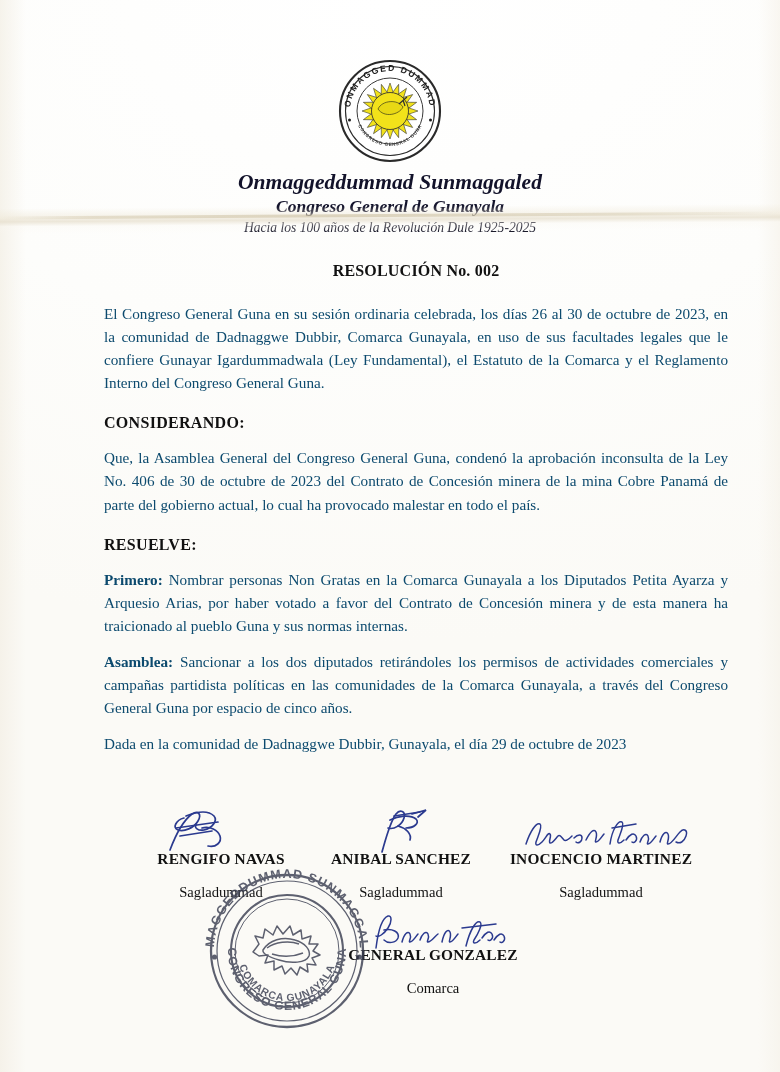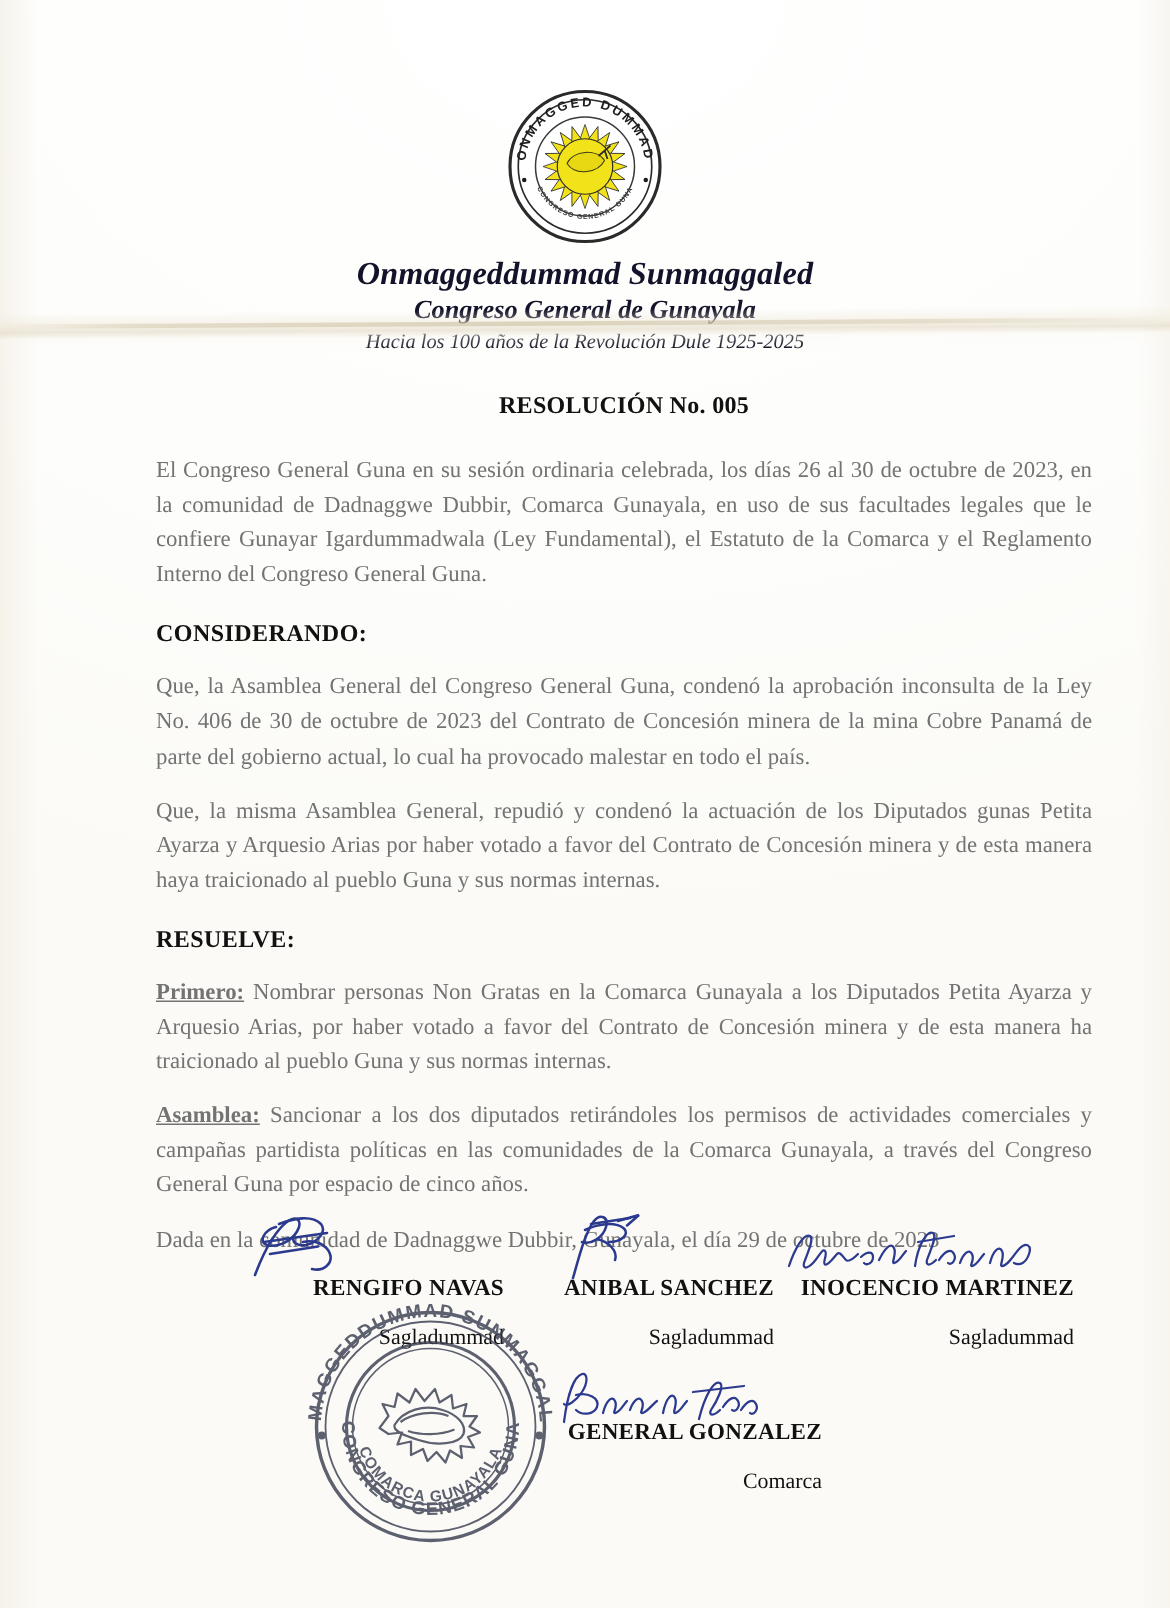--- a/index.html
+++ b/index.html
@@ -119,35 +119,35 @@
     font-size: 16px;
     letter-spacing: .3px;
     margin: 20px 0 14px 0;
   }
   p.para {
     margin: 0 0 13px 0;
     font-size: 15.2px;
     line-height: 1.52;
     text-align: justify;
     text-justify: inter-word;
-    color: #737373;
+    color: #0c4a6e;
   }
   p.para.last { margin-bottom: 0; }
-  p.para b { font-weight: bold; text-decoration: underline; }
+  p.para b { font-weight: bold; }
   .para-indentless { text-indent: 0; }
 
   
   #signatures {
     position: absolute;
     left: 0; right: 0; top: 800px;
     height: 230px;
   }
   .sig-block {
     position: absolute;
-    text-align: right;
+    text-align: center;
     width: 230px;
   }
   .sig-name {
     font-weight: bold;
     font-size: 15.4px;
     letter-spacing: .2px;
     white-space: nowrap;
   }
   .sig-role {
     font-size: 14.6px;
@@ -230,28 +230,27 @@
     <div class="org-name">Onmaggeddummad Sunmaggaled</div>
     <div class="org-sub">Congreso General de Gunayala</div>
     <div class="org-slogan">Hacia los 100 años de la Revolución Dule 1925-2025</div>
   </div>
 
   <div class="crease"></div>
   <div class="crease2"></div>
 
   <div id="doc-body">
 
-    <div class="res-title">RESOLUCIÓN No. 005</div>
+    <div class="res-title">RESOLUCIÓN No. 002</div>
 
     <p class="para">El Congreso General Guna en su sesión ordinaria celebrada, los días 26 al 30 de octubre de 2023, en la comunidad de Dadnaggwe Dubbir, Comarca Gunayala, en uso de sus facultades legales que le confiere Gunayar Igardummadwala (Ley Fundamental), el Estatuto de la Comarca y el Reglamento Interno del Congreso General Guna.</p>
 
     <div class="section-head">CONSIDERANDO:</div>
 
     <p class="para">Que, la Asamblea General del Congreso General Guna, condenó la aprobación inconsulta de la Ley No. 406 de 30 de octubre de 2023 del Contrato de Concesión minera de la mina Cobre Panamá de parte del gobierno actual, lo cual ha provocado malestar en todo el país.</p>
-    <p class="para">Que, la misma Asamblea General, repudió y condenó la actuación de los Diputados gunas Petita Ayarza y Arquesio Arias por haber votado a favor del Contrato de Concesión minera y de esta manera haya traicionado al pueblo Guna y sus normas internas.</p>
 
     <div class="section-head">RESUELVE:</div>
 
     <p class="para"><b>Primero:</b><span> Nombrar personas Non Gratas en la Comarca Gunayala a los Diputados Petita Ayarza y Arquesio Arias, por haber votado a favor del Contrato de Concesión minera y de esta manera ha traicionado al pueblo Guna y sus normas internas.</span></p>
 
     <p class="para"><b>Asamblea:</b><span> Sancionar a los dos diputados retirándoles los permisos de actividades comerciales y campañas partidista políticas en las comunidades de la Comarca Gunayala, a través del Congreso General Guna por espacio de cinco años.</span></p>
 
     <p class="para last para-indentless" style="margin-top:12px; text-align:left;">Dada en la comunidad de Dadnaggwe Dubbir, Gunayala, el día 29 de octubre de 2023</p>
   </div>
 

